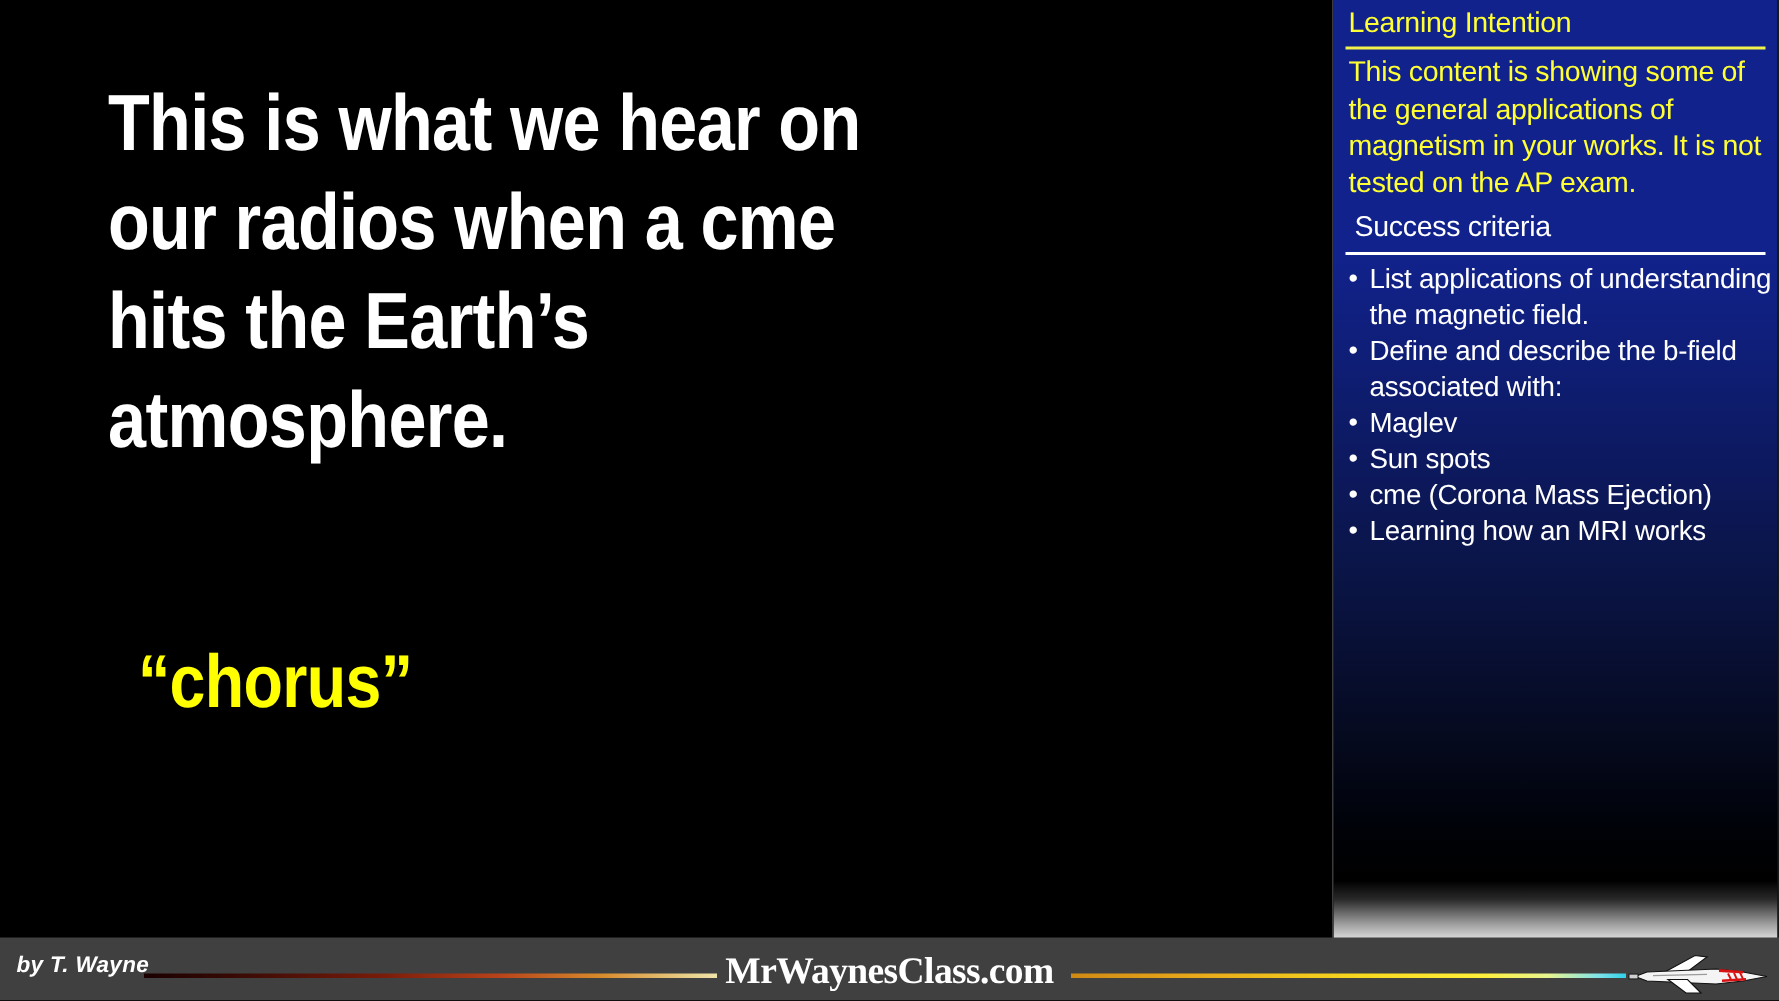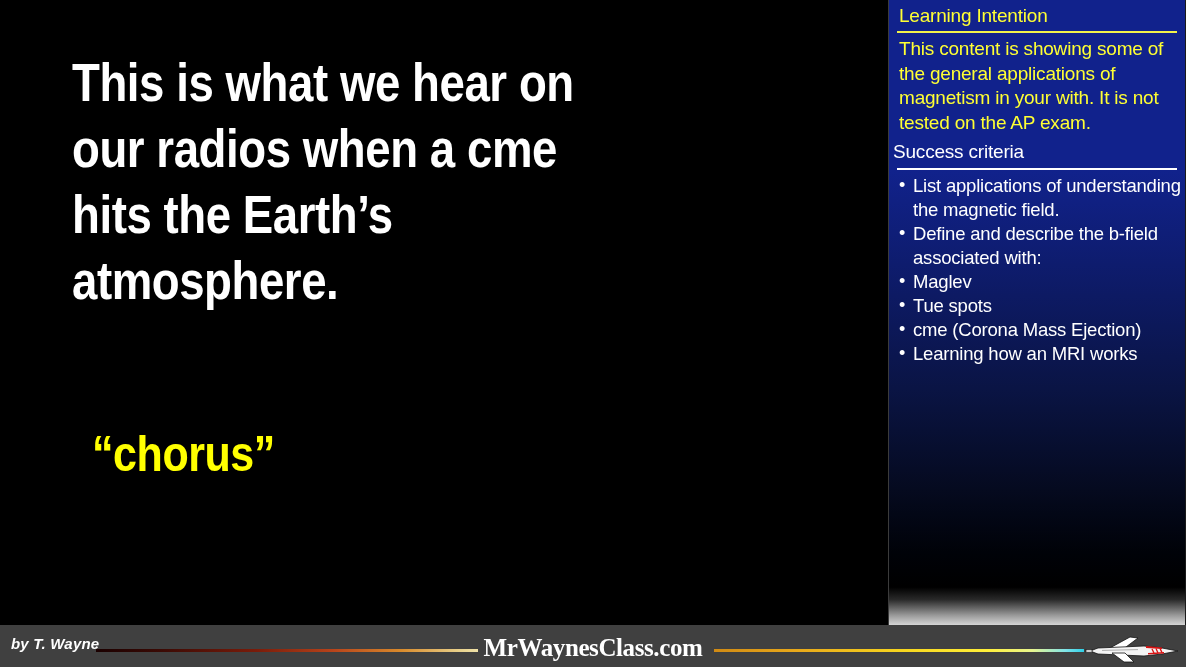--- a/index.html
+++ b/index.html
@@ -85,21 +85,21 @@
     color:#ffff33;
     font-size:19px;
     line-height:24.5px;
     padding:0 4px 2px 10px;
     letter-spacing:-0.2px;
   }
   #success-criteria-heading {
     color:#ffffff;
     font-size:19px;
     line-height:24px;
-    padding:3px 0 2px 4px;
+    padding:3px 0 2px 14px;
     letter-spacing:-0.2px;
   }
   #sc-divider {
     height:2px;
     background:#ffffff;
     margin:2px 8px 4px 8px;
   }
 
   #success-criteria-list {
     list-style:none;
@@ -185,31 +185,31 @@
   </div>
 
   <div id="chorus-word">“chorus”</div>
 
   <aside id="info-panel">
 
     <div id="learning-intention-heading">Learning Intention</div>
 
     <div id="li-divider"></div>
 
-    <div id="learning-intention-body">This content is showing some of the general applications of magnetism in your with. It is not tested on the AP exam.</div>
+    <div id="learning-intention-body">This content is showing some of the general applications of magnetism in your works. It is not tested on the AP exam.</div>
 
     <div id="success-criteria-heading">Success criteria</div>
 
     <div id="sc-divider"></div>
 
     <ul id="success-criteria-list">
         <li>List applications of understanding the magnetic field.</li>
         <li>Define and describe the b-field associated with:</li>
         <li>Maglev</li>
-        <li>Tue spots</li>
+        <li>Sun spots</li>
         <li>cme (Corona Mass Ejection)</li>
         <li>Learning how an MRI works</li>
       </ul>
 
   </aside>
 
   <footer id="footer">
 
     <div id="author-credit">by T. Wayne</div>
 

